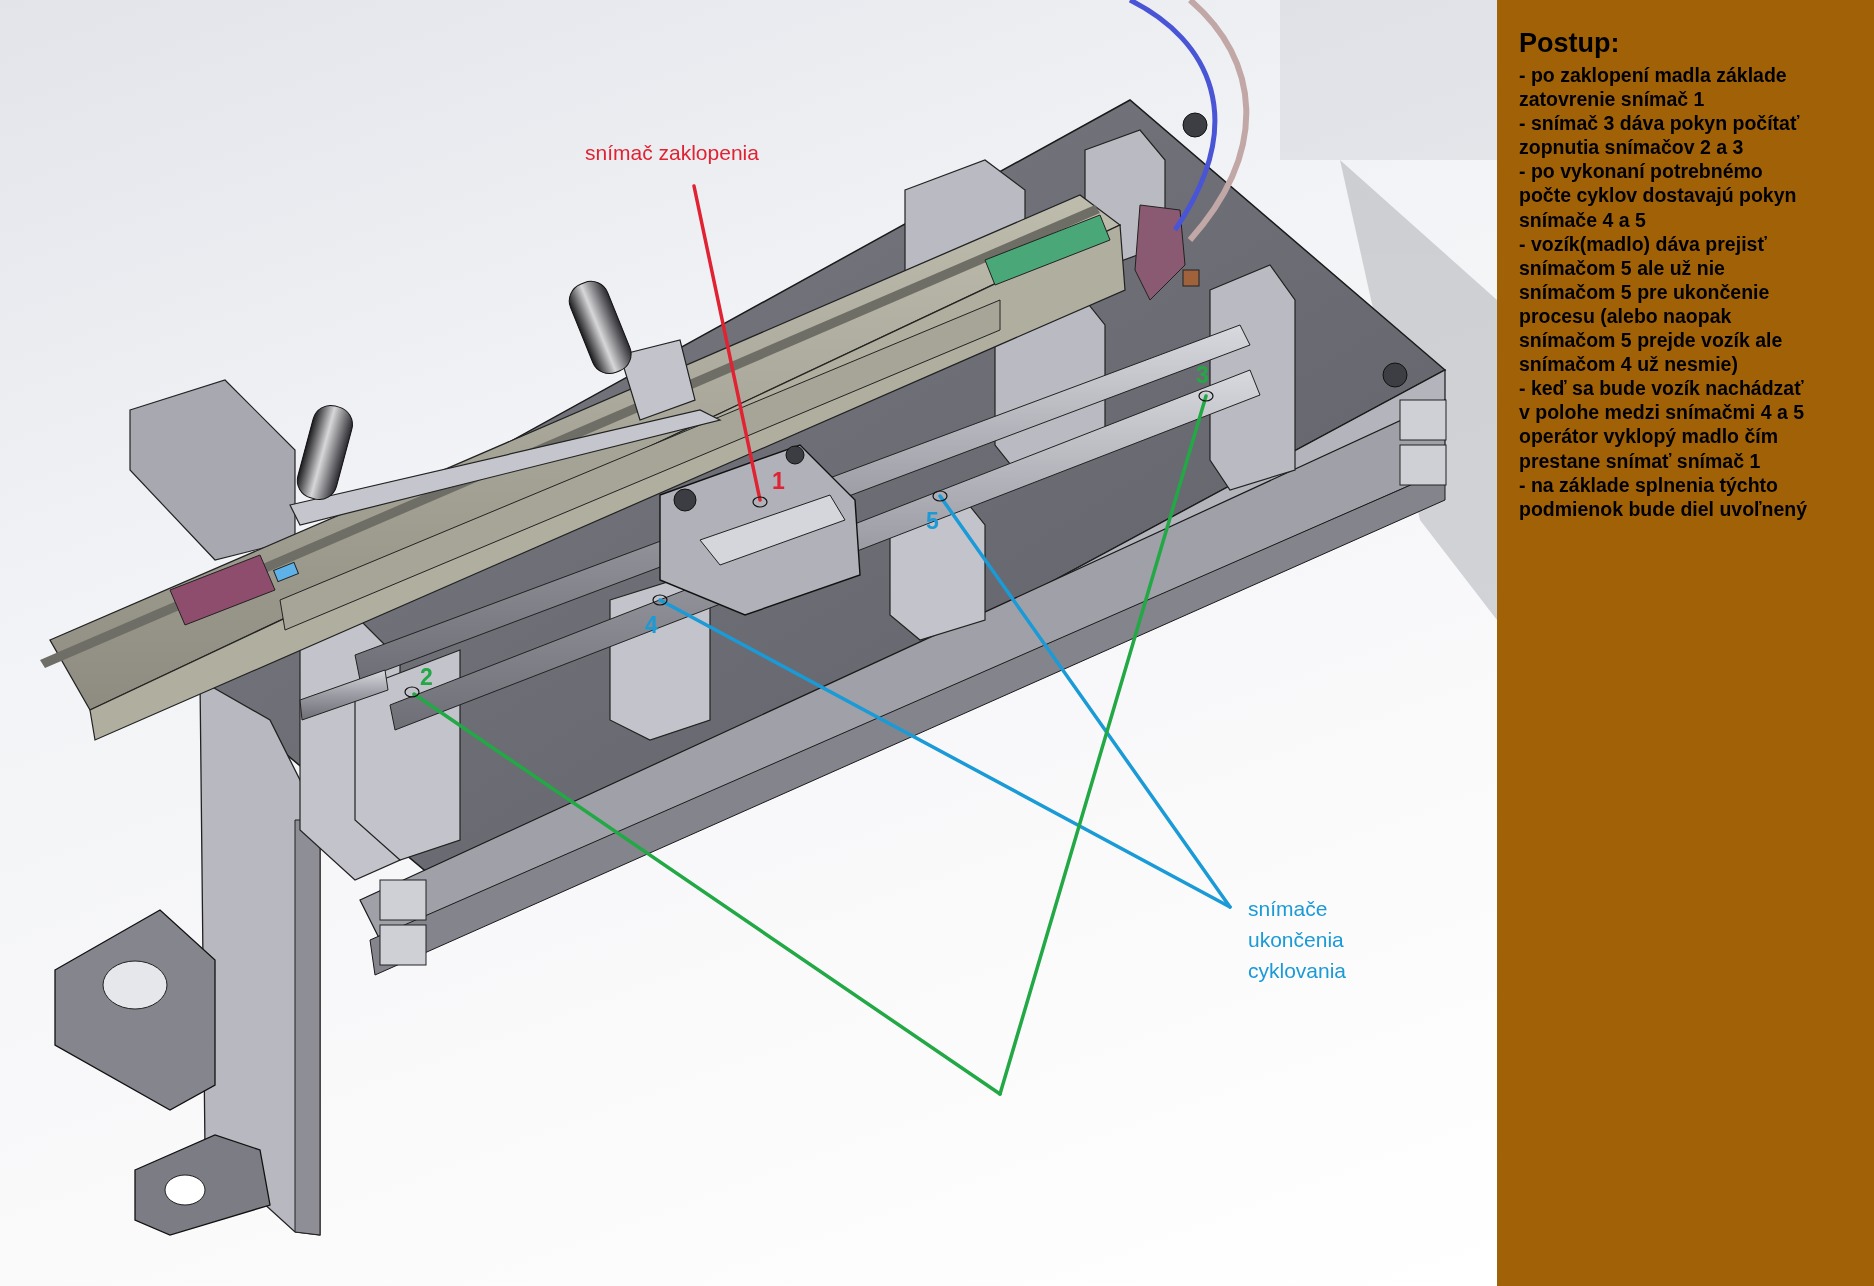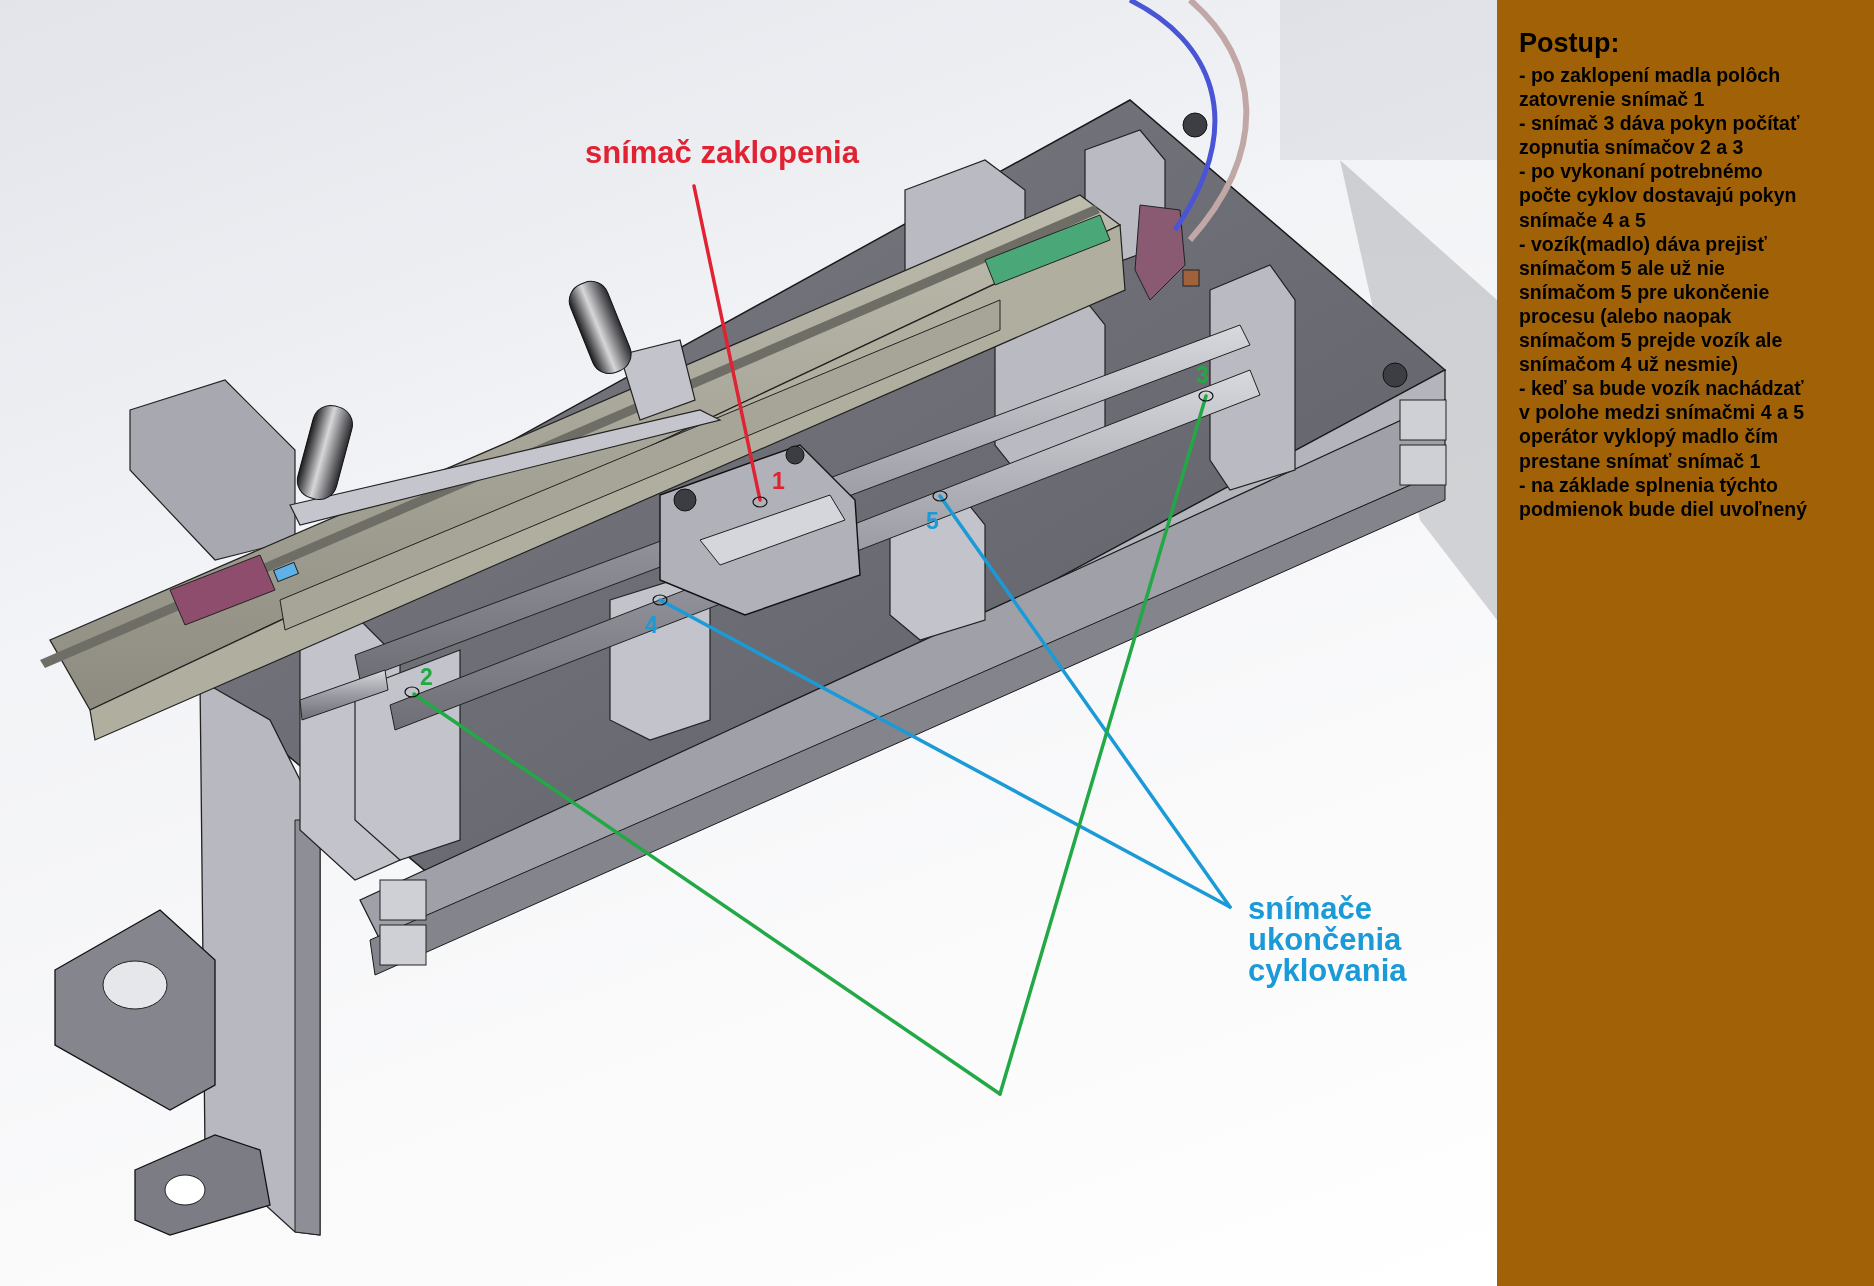--- a/index.html
+++ b/index.html
@@ -1,20 +1,20 @@
 <!DOCTYPE html>
 <html><head>
 <meta charset="utf-8">
 <style>
   html, body { margin:0; padding:0; }
   body { width:1874px; height:1286px; overflow:hidden; background:#ffffff; position:relative; font-family:"Liberation Sans", sans-serif; }
   #stage { position:absolute; left:0; top:0; width:1497px; height:1286px;
     background: linear-gradient(160deg, #e2e4ea 0%, #f2f3f6 35%, #fafafb 70%, #ffffff 100%); overflow:hidden; }
   #stage svg { position:absolute; left:0; top:0; }
-  .label { position:absolute; font-weight:bold; font-size:31px; line-height:31px; white-space:nowrap; }
+  .label { position:absolute; font-weight:normal; font-size:21px; line-height:31px; white-space:nowrap; }
   .label-red { color:#e02232; left:585px; top:137px; }
   .label-blue { color:#1a9ad6; left:1248px; top:893px; }
   .label-green { color:#22a845; left:893px; top:1112px; text-align:center; }
   .num { position:absolute; font-weight:bold; font-size:23px; }
   #panel { position:absolute; left:1497px; top:0; width:377px; height:1286px; background:#a16207; }
   #panel h1 { position:absolute; left:22px; top:28px; margin:0; font-size:27px; font-weight:bold; color:#000; font-family:"Liberation Sans", sans-serif; }
   #panel .lines { position:absolute; left:22px; top:63px; width:350px; }
   #panel .line { font-size:19.5px; line-height:24.1px; font-weight:bold; color:#000; white-space:nowrap; }
 </style>
 </head>
@@ -172,21 +172,21 @@
     <div>snímače</div>
     <div>ukončenia</div>
     <div>cyklovania</div>
   </div>
 
 </div>
 
 <div id="panel">
   <h1>Postup:</h1>
   <div class="lines">
-    <div class="line">- po zaklopení madla polôch</div>
+    <div class="line">- po zaklopení madla základe</div>
     <div class="line">zatovrenie snímač 1</div>
     <div class="line">- snímač 3 dáva pokyn počítať</div>
     <div class="line">zopnutia snímačov 2 a 3</div>
     <div class="line">- po vykonaní potrebnémo</div>
     <div class="line">počte cyklov dostavajú pokyn</div>
     <div class="line">snímače 4 a 5</div>
     <div class="line">- vozík(madlo) dáva prejisť</div>
     <div class="line">snímačom 5 ale už nie</div>
     <div class="line">snímačom 5 pre ukončenie</div>
     <div class="line">procesu (alebo naopak</div>

